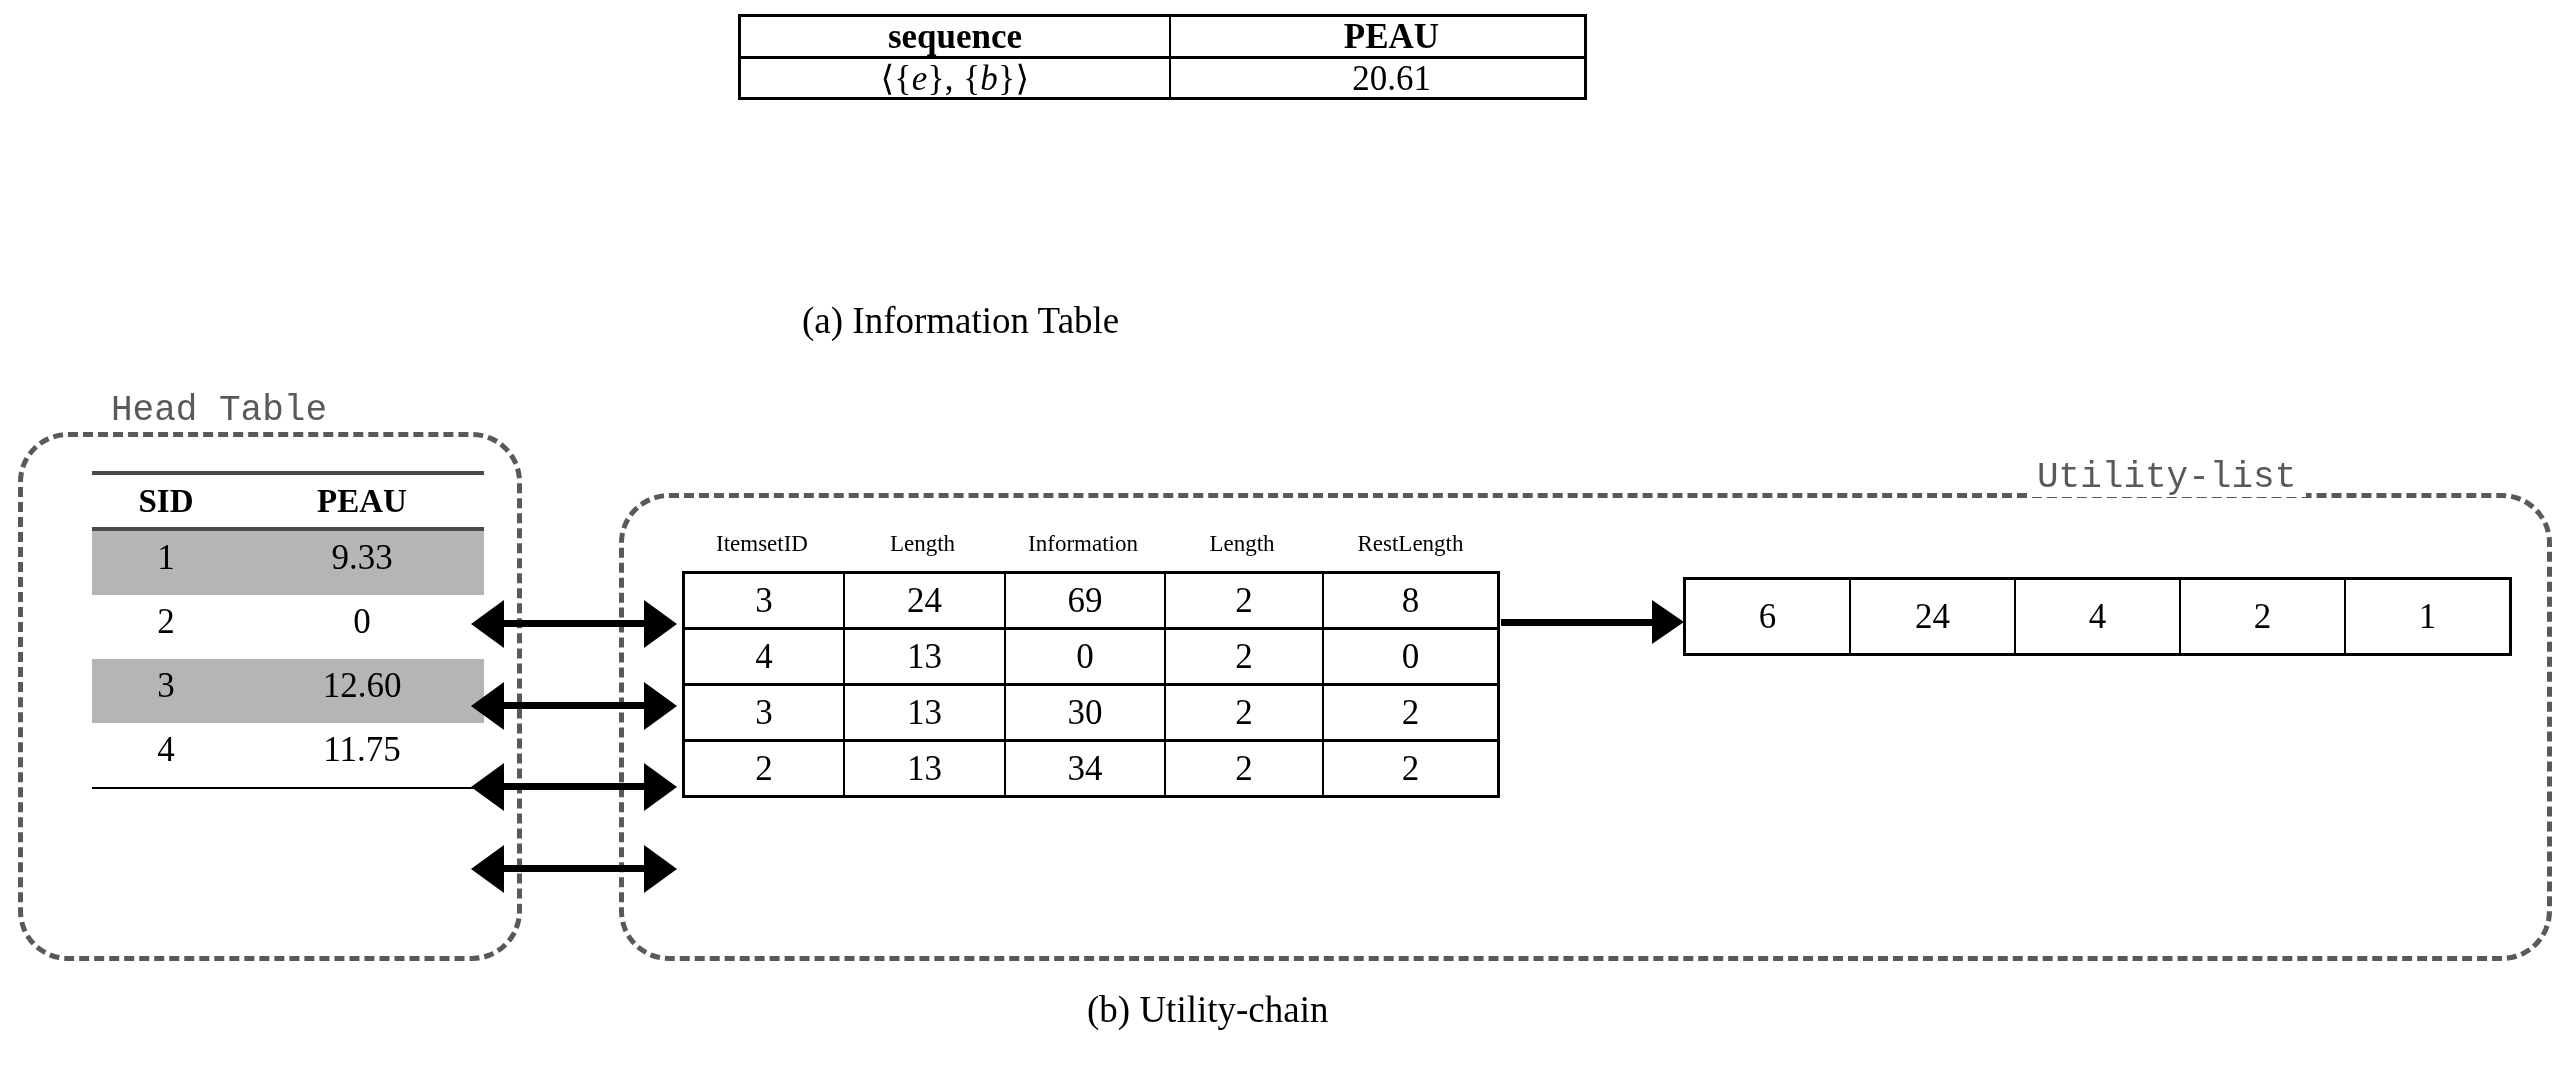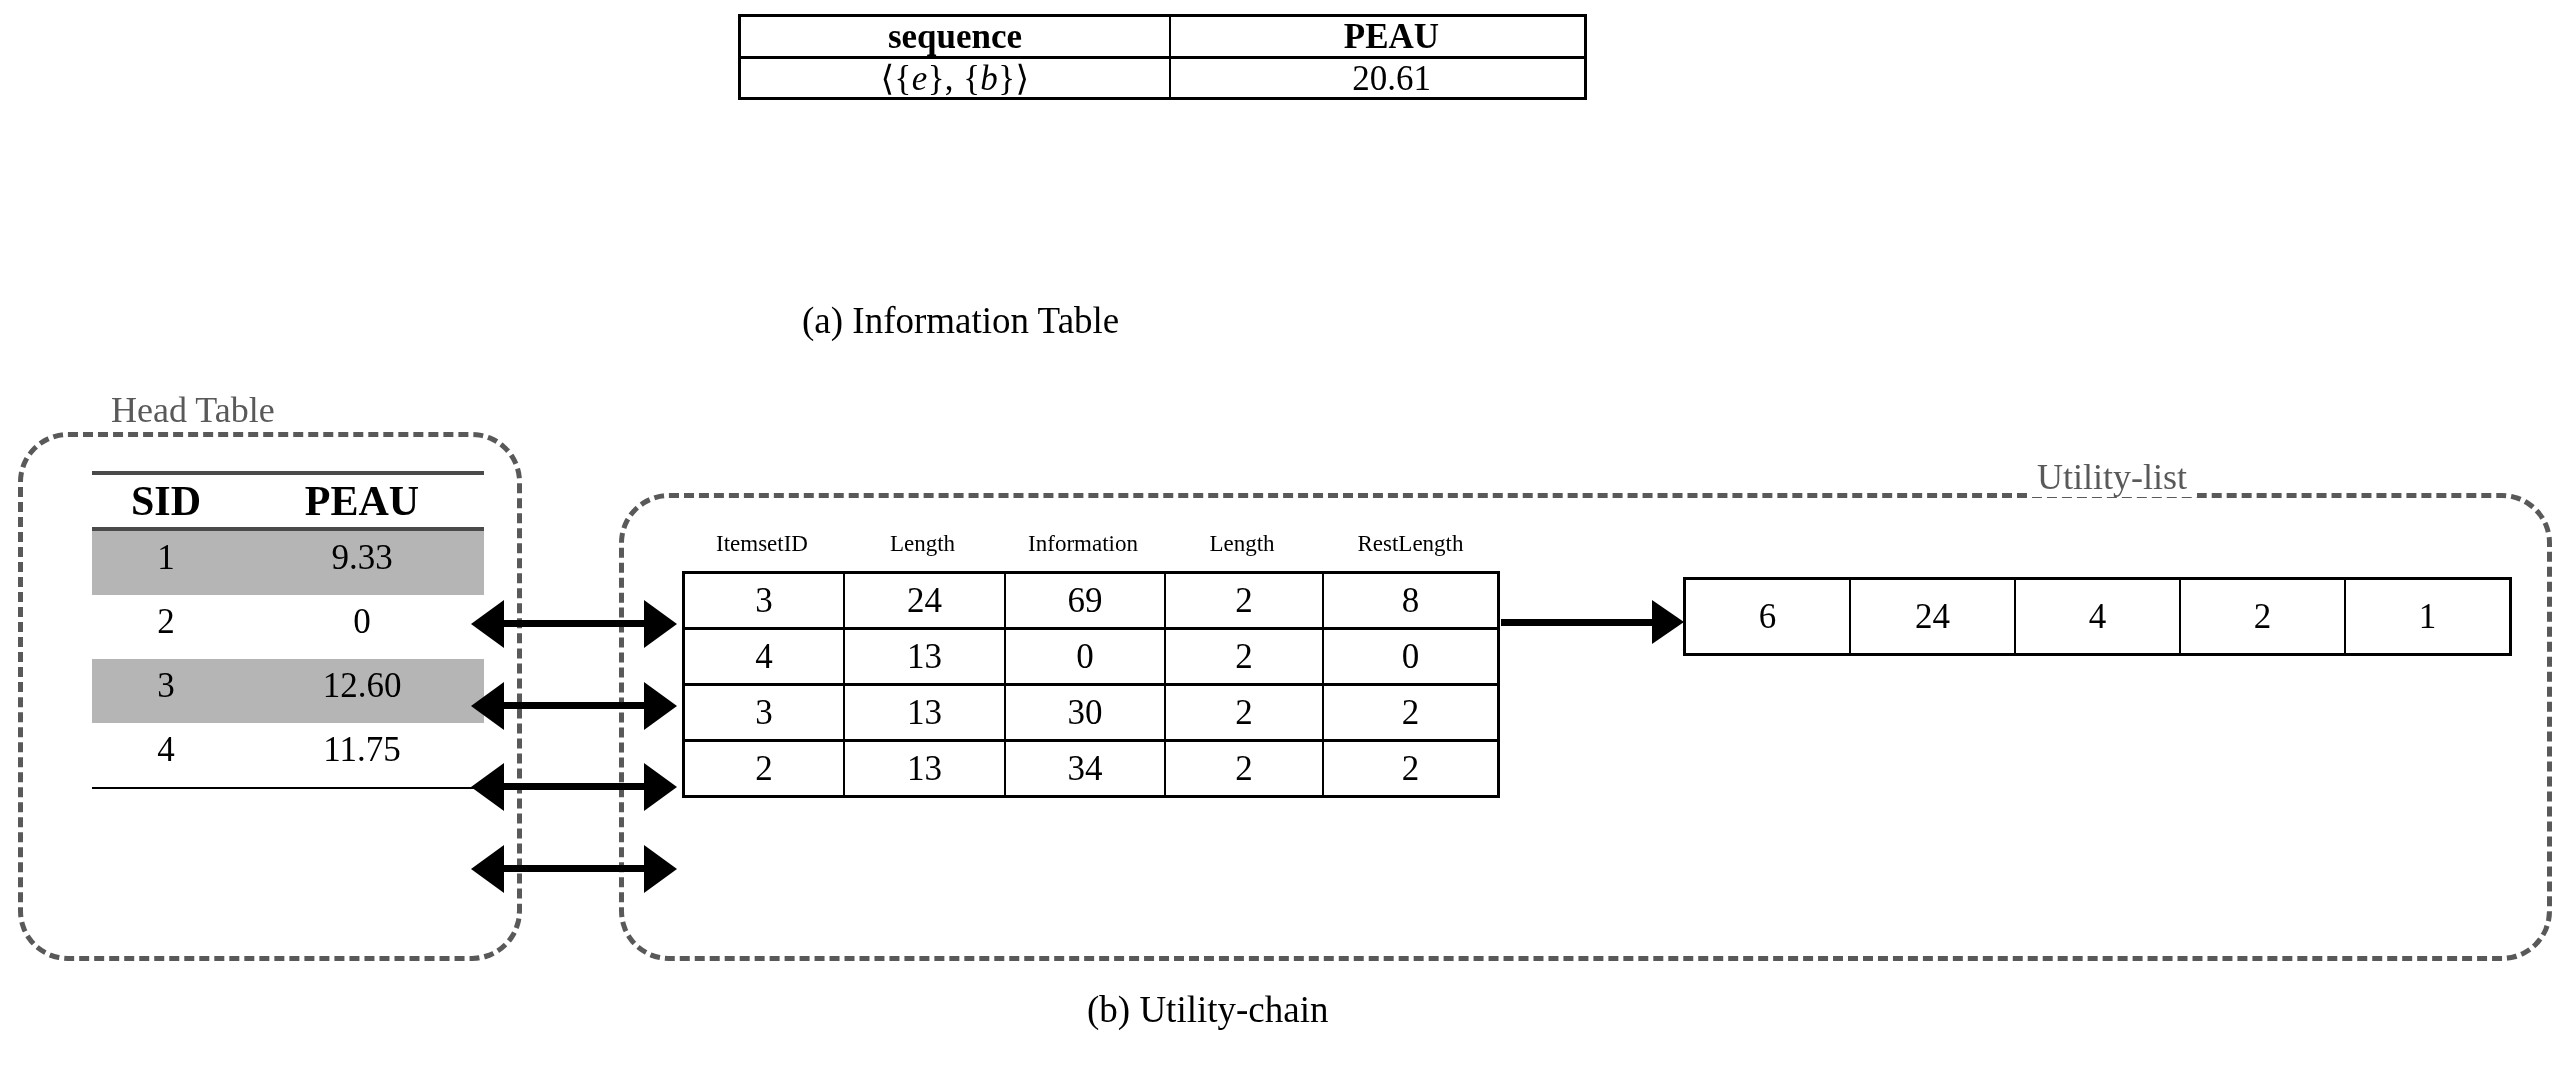--- a/index.html
+++ b/index.html
@@ -40,34 +40,34 @@
     border-radius:50px;
     box-sizing:border-box;
     background:transparent;
   }
   #headtable-box{left:18px;top:432px;width:504px;height:529px;}
   #chain-box{left:619px;top:493px;width:1933px;height:468px;}
 
   
   .boxlabel{
     font-size:36px;color:#595959;background:#ffffff;
-    padding:0 10px;white-space:nowrap;line-height:1.05;
+    padding:0 10px;white-space:nowrap;line-height:1.05;font-family:Liberation Mono, monospace;
   }
   #head-table-label{left:101px;top:392px;}
   #utility-list-label{left:2027px;top:459px;}
 
   
   #head-table{left:92px;top:471px;width:392px;}
   #head-table .rule-top{height:4.3px;background:#4a4a4a;}
   #head-table .rule-mid{height:3.6px;background:#4a4a4a;margin-top:0;}
   #head-table .rule-bot{height:2.2px;background:#000;}
   #head-table .htrow{
     display:flex;height:54px;align-items:center;
   }
-  #head-table .htrow.hdr{height:52px;font-weight:bold;font-size:42px;}
+  #head-table .htrow.hdr{height:52px;font-weight:bold;font-size:33px;}
   #head-table .htrow.data{font-size:35px;}
   #head-table .htrow.hl{background:#b5b5b5;}
   #head-table .hc0{width:148px;text-align:center;}
   #head-table .hc1{flex:1;text-align:center;}
   #head-table .spacer{height:10px;}
   #head-table .spacer.hl{background:#b5b5b5;}
 
   
   #chain-table{
     left:682px;top:571px;width:818px;

